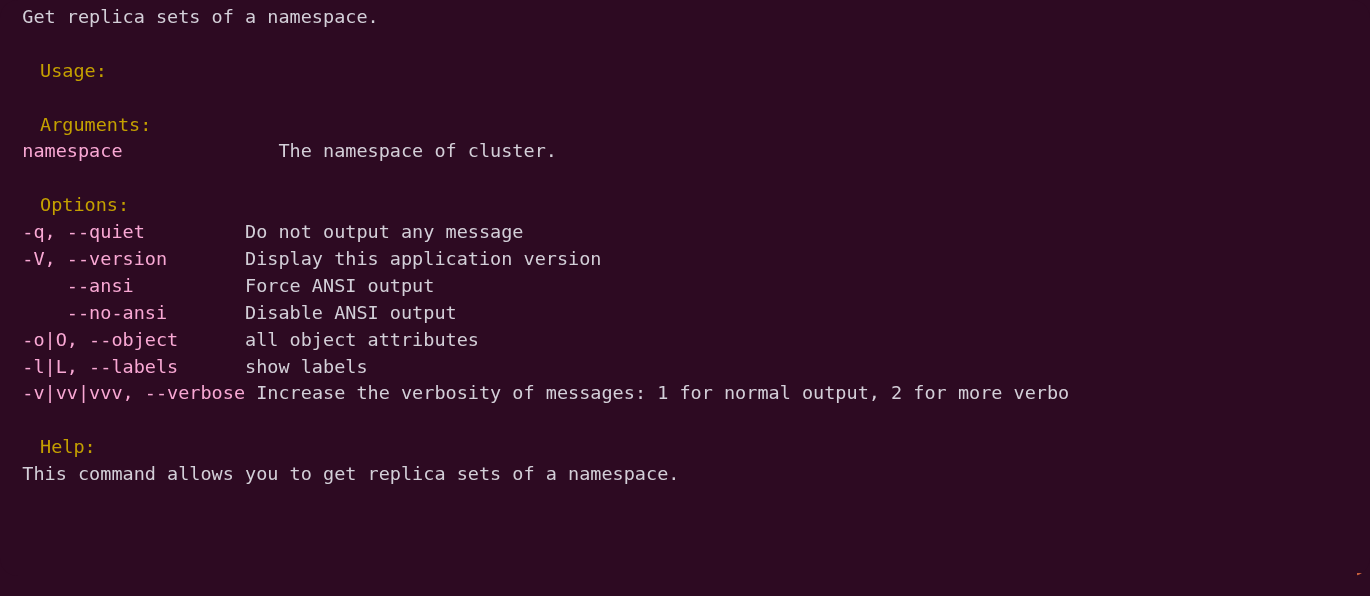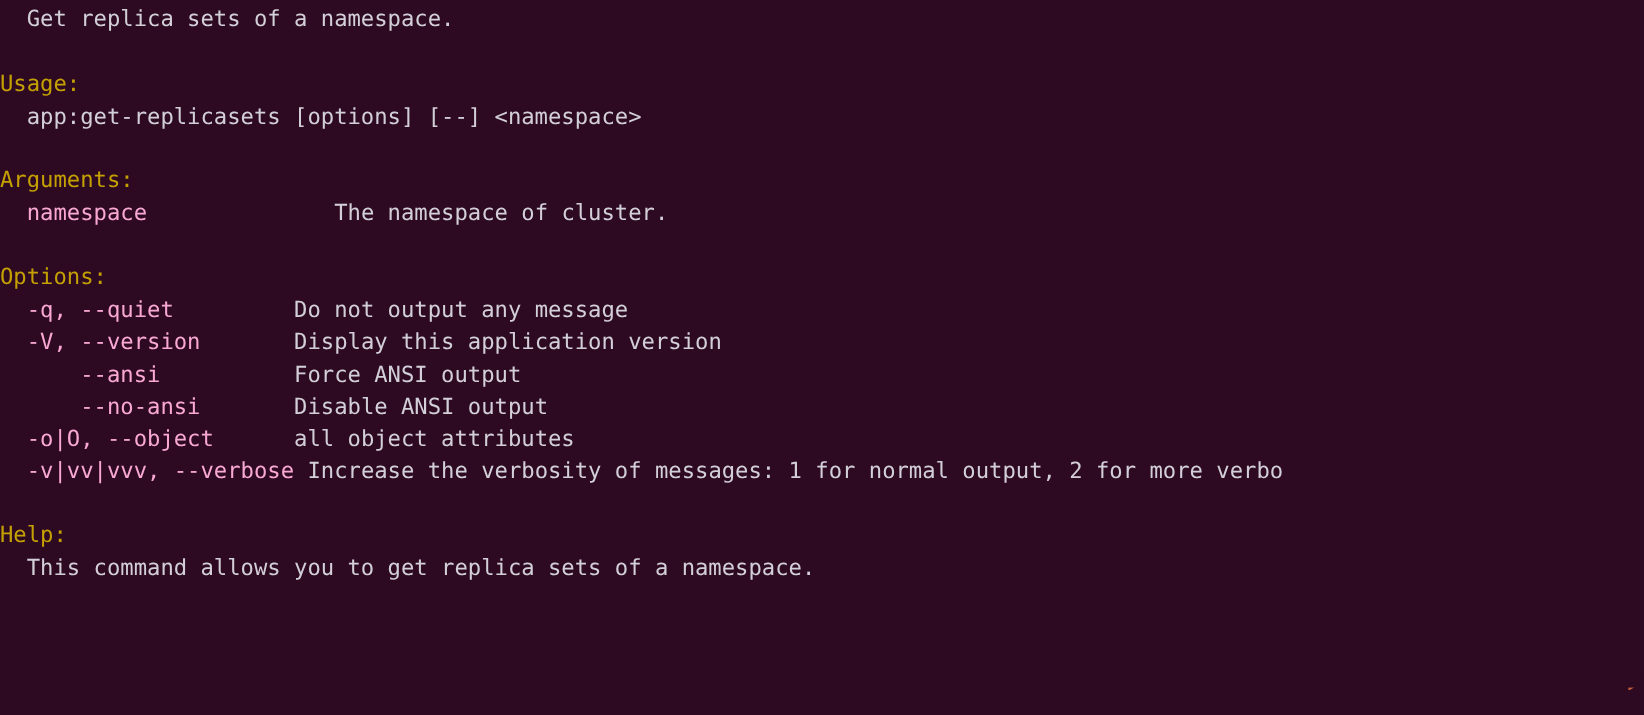--- a/index.html
+++ b/index.html
@@ -26,21 +26,21 @@
     white-space: pre;
     height: 26.9px;
     color: #d3cfd8;
     padding-left: 0;
     margin: 0;
   }
   .line.blank {
     height: 26.9px;
   }
   .seg { white-space: pre; }
-  .c-head   { color: #c4a000; }
+  .c-head   { color: #c4a000; padding-left: 40px; }
   .c-flag   { color: #f9a8d4; }
   .c-text   { color: #d3cfd8; }
 
   #cursor {
     position: absolute;
     left: 1357px;
     top: 573px;
     width: 13px;
     height: 23px;
     background: #c8603c;
@@ -50,21 +50,20 @@
 <body>
 
 <div id="terminal">
 
   <div class="line"><span class="seg c-text">  Get replica sets of a namespace.</span></div>
 
   <div class="line blank"></div>
 
   <div class="line"><span class="seg c-head">Usage:</span></div>
 
-  <div class="line"><span class="seg c-text">  app:get-replicasets [options] [--] &lt;namespace&gt;</span></div>
 
   <div class="line blank"></div>
 
   <div class="line"><span class="seg c-head">Arguments:</span></div>
 
   <div class="line"><span class="seg c-flag">  namespace</span><span class="seg">              </span><span class="seg c-text">The namespace of cluster.</span></div>
 
   <div class="line blank"></div>
 
   <div class="line"><span class="seg c-head">Options:</span></div>
@@ -74,20 +73,21 @@
 
   <div class="line"><span class="seg c-flag">  -V, --version</span><span class="seg">       </span><span class="seg c-text">Display this application version</span></div>
 
   <div class="line"><span class="seg c-flag">      --ansi</span><span class="seg">          </span><span class="seg c-text">Force ANSI output</span></div>
 
   <div class="line"><span class="seg c-flag">      --no-ansi</span><span class="seg">       </span><span class="seg c-text">Disable ANSI output</span></div>
 
 
   <div class="line"><span class="seg c-flag">  -o|O, --object</span><span class="seg">      </span><span class="seg c-text">all object attributes</span></div>
 
+  <div class="line"><span class="seg c-flag">  -l|L, --labels</span><span class="seg">      </span><span class="seg c-text">show labels</span></div>
 
   <div class="line"><span class="seg c-flag">  -v|vv|vvv, --verbose</span><span class="seg"> </span><span class="seg c-text">Increase the verbosity of messages: 1 for normal output, 2 for more verbo</span></div>
 
 
   <div class="line blank"></div>
 
   <div class="line"><span class="seg c-head">Help:</span></div>
 
   <div class="line"><span class="seg c-text">  This command allows you to get replica sets of a namespace.</span></div>
 

